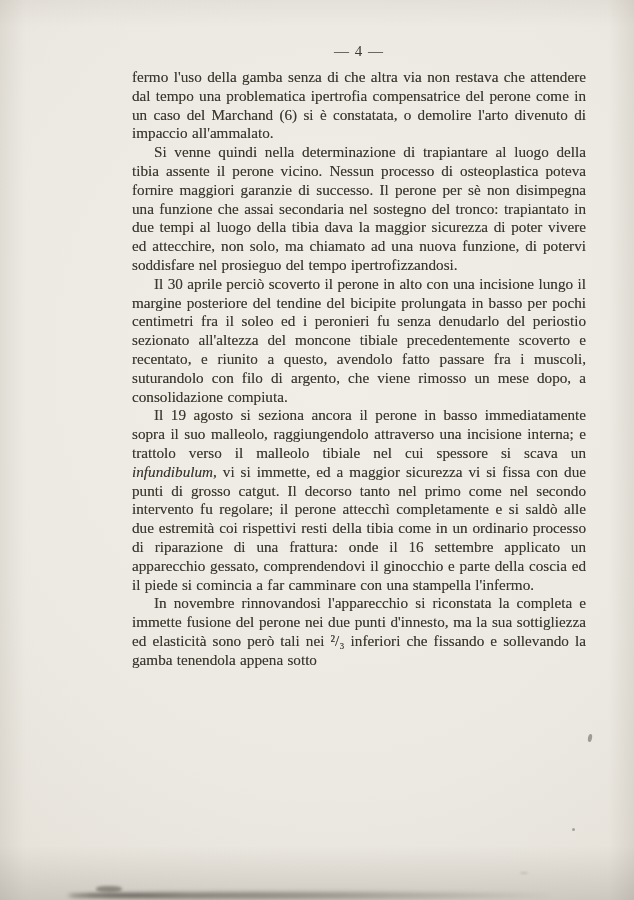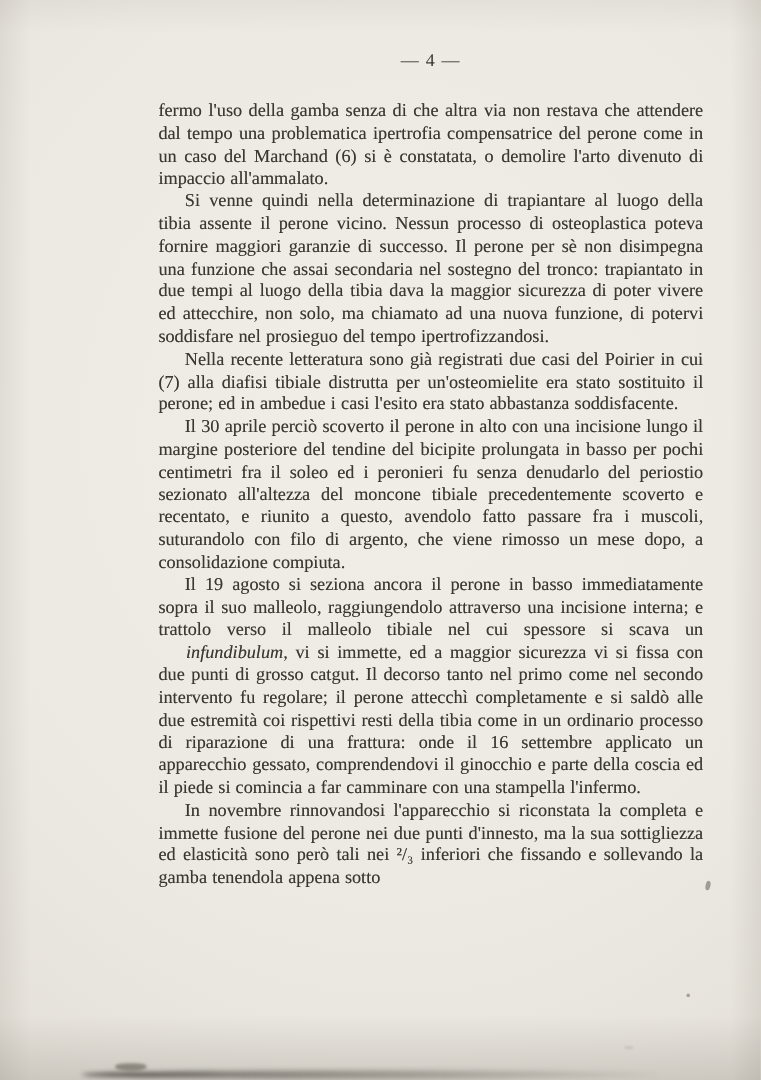--- a/index.html
+++ b/index.html
@@ -27,41 +27,40 @@
     left: 132px;
     width: 454px;
     text-align: center;
     font-family: "Liberation Serif", "DejaVu Serif", serif;
     font-size: 15px;
     letter-spacing: 1px;
     color: var(--ink, #3c3930);
   }
   .text-block {
     position: absolute;
-    top: 84px;
+    top: 68px;
     left: 132px;
     width: 454px;
     font-family: "Liberation Serif", "DejaVu Serif", serif;
     font-size: 15.2px;
     line-height: 18.8px;
     color: var(--ink, #3c3930);
     text-align: justify;
     text-shadow: 0 0 0.5px rgba(58,54,45,0.55);
     word-spacing: 0.5px;
   }
   .text-block p {
     margin: 0;
     padding: 0;
   }
   .text-block p.indent {
     text-indent: 22px;
   }
   .text-block i {
     font-style: italic;
-    margin-left: 23px;
   }
   .bottom-shadow {
     position: absolute;
     left: 68px;
     bottom: 1px;
     width: 482px;
     height: 7px;
     border-radius: 50%;
     background: linear-gradient(90deg,
       rgba(33,30,25,0.85) 0%,
@@ -82,21 +81,20 @@
   .speck.s4 { left: 96px;  top: 886px; width: 26px; height: 6px; opacity: 0.55; filter: blur(1.5px); border-radius: 40%; }
 </style>
 </head>
 <body>
 
 <div class="scan">
   <div class="page-number">— 4 —</div>
   <div class="text-block">
       <p class=""><span>fermo l'uso della gamba senza di che altra via non restava che attendere dal tempo una problematica ipertrofia compensatrice del perone come in un caso del Marchand (6) si è constatata, o demolire l'arto divenuto di impaccio all'ammalato.</span></p>
       <p class="indent"><span>Si venne quindi nella determinazione di trapiantare al luogo della tibia assente il perone vicino. Nessun processo di osteoplastica poteva fornire maggiori garanzie di successo. Il perone per sè non disimpegna una funzione che assai secondaria nel sostegno del tronco: trapiantato in due tempi al luogo della tibia dava la maggior sicurezza di poter vivere ed attecchire, non solo, ma chiamato ad una nuova funzione, di potervi soddisfare nel prosieguo del tempo ipertrofizzandosi.</span></p>
-      <p class="indent"><span>Nella recente letteratura sono già registrati due casi del Poirier in cui (7) alla diafisi tibiale distrutta per un'osteomielite era stato sostituito il perone; ed in ambedue i casi l'esito era stato abbastanza soddisfacente.</span></p>
       <p class="indent"><span>Il 30 aprile perciò scoverto il perone in alto con una incisione lungo il margine posteriore del tendine del bicipite prolungata in basso per pochi centimetri fra il soleo ed i peronieri fu senza denudarlo del periostio sezionato all'altezza del moncone tibiale precedentemente scoverto e recentato, e riunito a questo, avendolo fatto passare fra i muscoli, suturandolo con filo di argento, che viene rimosso un mese dopo, a consolidazione compiuta.</span></p>
       <p class="indent"><span>Il 19 agosto si seziona ancora il perone in basso immediatamente sopra il suo malleolo, raggiungendolo attraverso una incisione interna; e trattolo verso il malleolo tibiale nel cui spessore si scava un </span><i>infundibulum</i><span>, vi si immette, ed a maggior sicurezza vi si fissa con due punti di grosso catgut. Il decorso tanto nel primo come nel secondo intervento fu regolare; il perone attecchì completamente e si saldò alle due estremità coi rispettivi resti della tibia come in un ordinario processo di riparazione di una frattura: onde il 16 settembre applicato un apparecchio gessato, comprendendovi il ginocchio e parte della coscia ed il piede si comincia a far camminare con una stampella l'infermo.</span></p>
       <p class="indent"><span>In novembre rinnovandosi l'apparecchio si riconstata la completa e immette fusione del perone nei due punti d'innesto, ma la sua sottigliezza ed elasticità sono però tali nei ²/₃ inferiori che fissando e sollevando la gamba tenendola appena sotto</span></p>
     </div>
   <span class="speck s1"></span>
   <span class="speck s2"></span>
   <span class="speck s3"></span>
   <span class="speck s4"></span>
   <div class="bottom-shadow"></div>
 </div>

